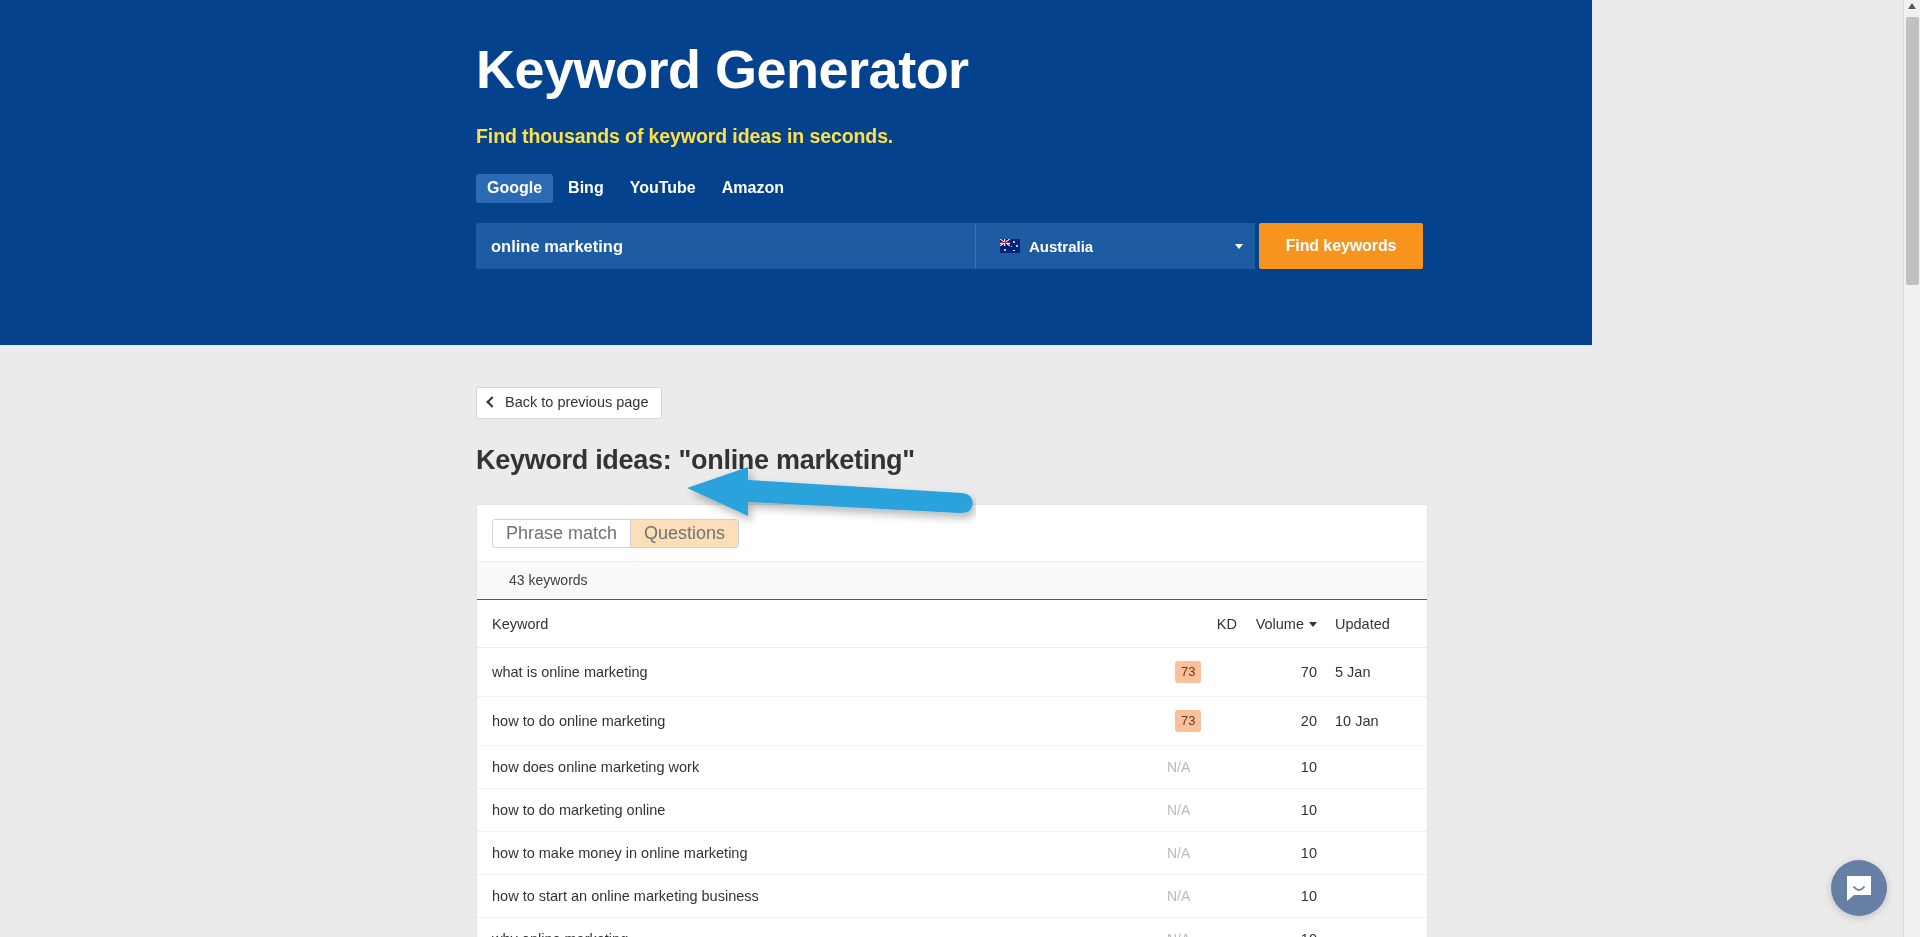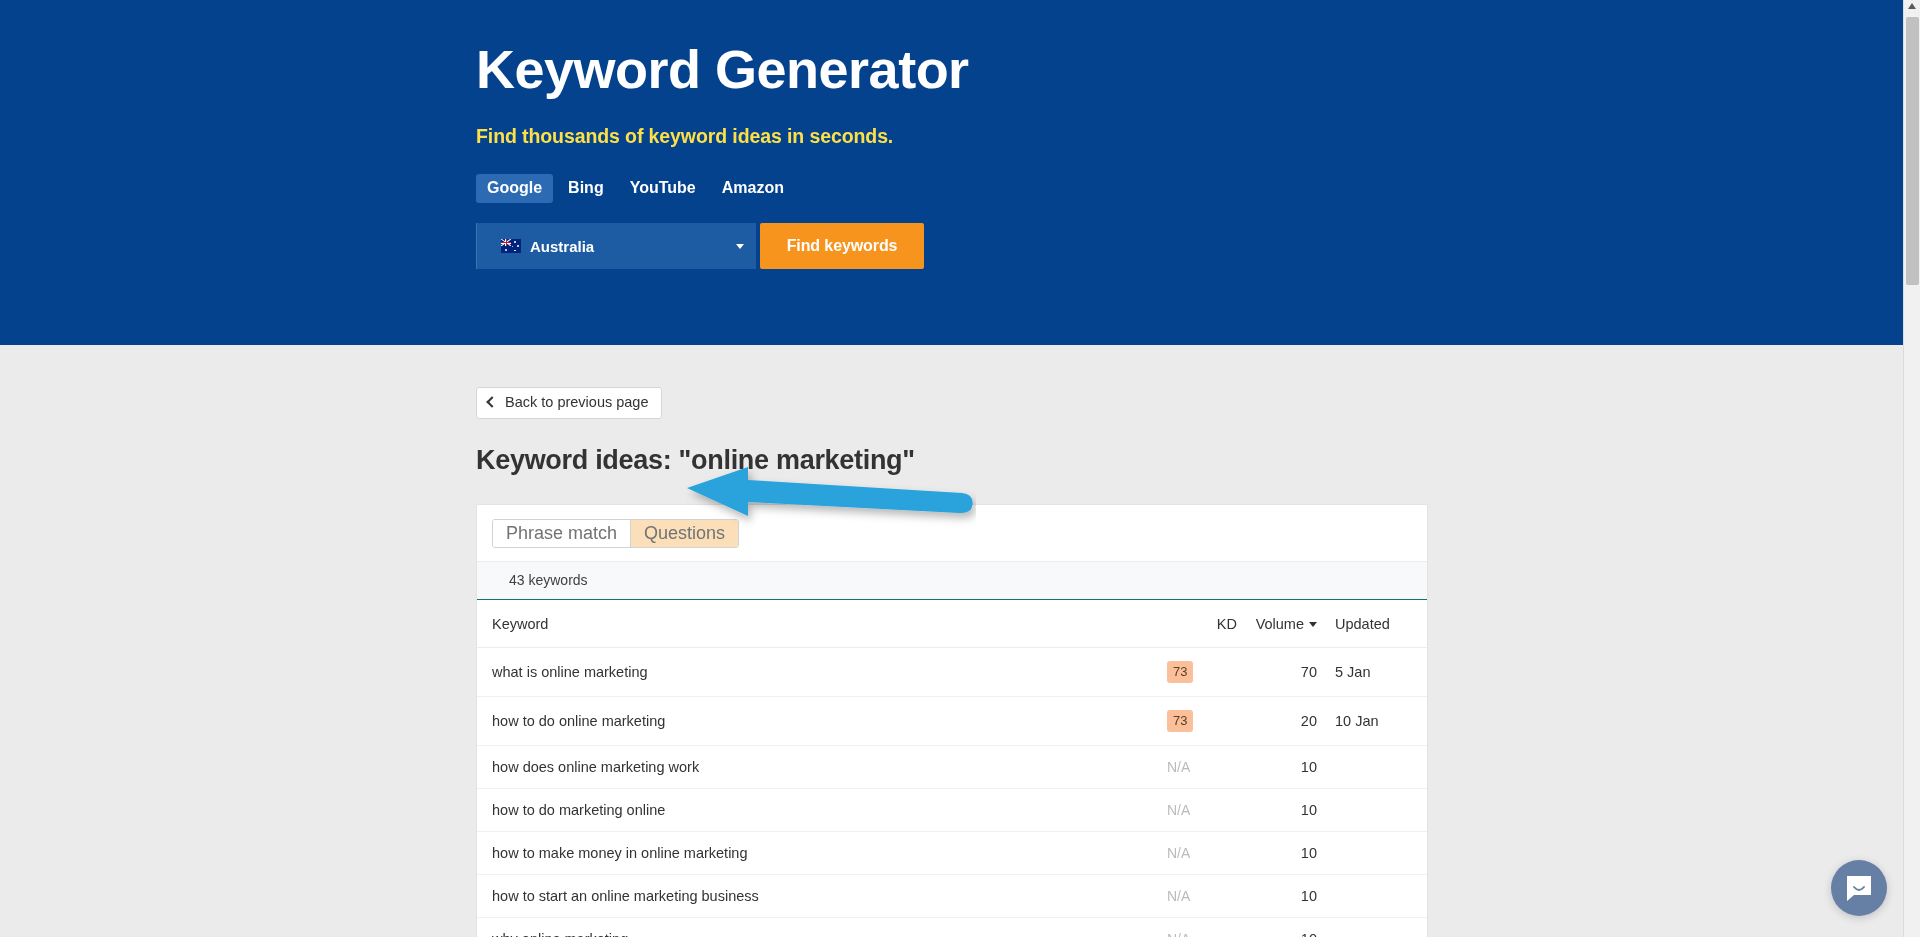--- a/index.html
+++ b/index.html
@@ -15,21 +15,21 @@
     position: relative;
     width: 1920px;
     height: 937px;
     overflow: hidden;
     background: #ebebeb;
   }
 
   
   .hero {
     background: #04428d;
-    width: 1920px;
+    width: 1592px;
     height: 345px;
     padding-top: 28px;
   }
   .inner {
     width: 952px;
     margin-left: 476px;
   }
   .hero-title {
     color: #ffffff;
     font-size: 54px;
@@ -249,20 +249,21 @@
   table.kwtable td.td-upd { text-align: left; padding-left: 18px; }
   .kd-badge {
     display: inline-block;
     background: #fbc09a;
     color: #5b3d2a;
     border-radius: 3px;
     font-size: 13px;
     padding: 3px 6px 4px 6px;
     min-width: 24px;
     text-align: right;
+    margin-left: 8px;
   }
   .kd-na { color: #bbbbbb; font-size: 14px; }
 
   
   .arrow-annot {
     position: absolute;
     left: 686px;
     top: 466px;
     width: 290px;
     height: 64px;
@@ -323,20 +324,21 @@
       <div class="hero-sub">Find thousands of keyword ideas in seconds.</div>
 
       <div class="engines">
         <div class="engine active">Google</div>
         <div class="engine">Bing</div>
         <div class="engine">YouTube</div>
         <div class="engine">Amazon</div>
       </div>
 
       <div class="searchrow">
+        <input class="kw-input" type="text" value="online marketing" placeholder="Enter keyword" style="">
 
         <div class="country">
           <span class="flag-au">
             <span class="uj"></span>
             <span class="cross-v"></span>
             <span class="cross-h"></span>
             <span class="cross-v2"></span>
             <span class="cross-h2"></span>
             <span class="star" style="left:3.5px;top:9.2px;width:2.4px;height:2.4px;"></span>
             <span class="star" style="left:13px;top:2px;width:1.9px;height:1.9px;"></span>

